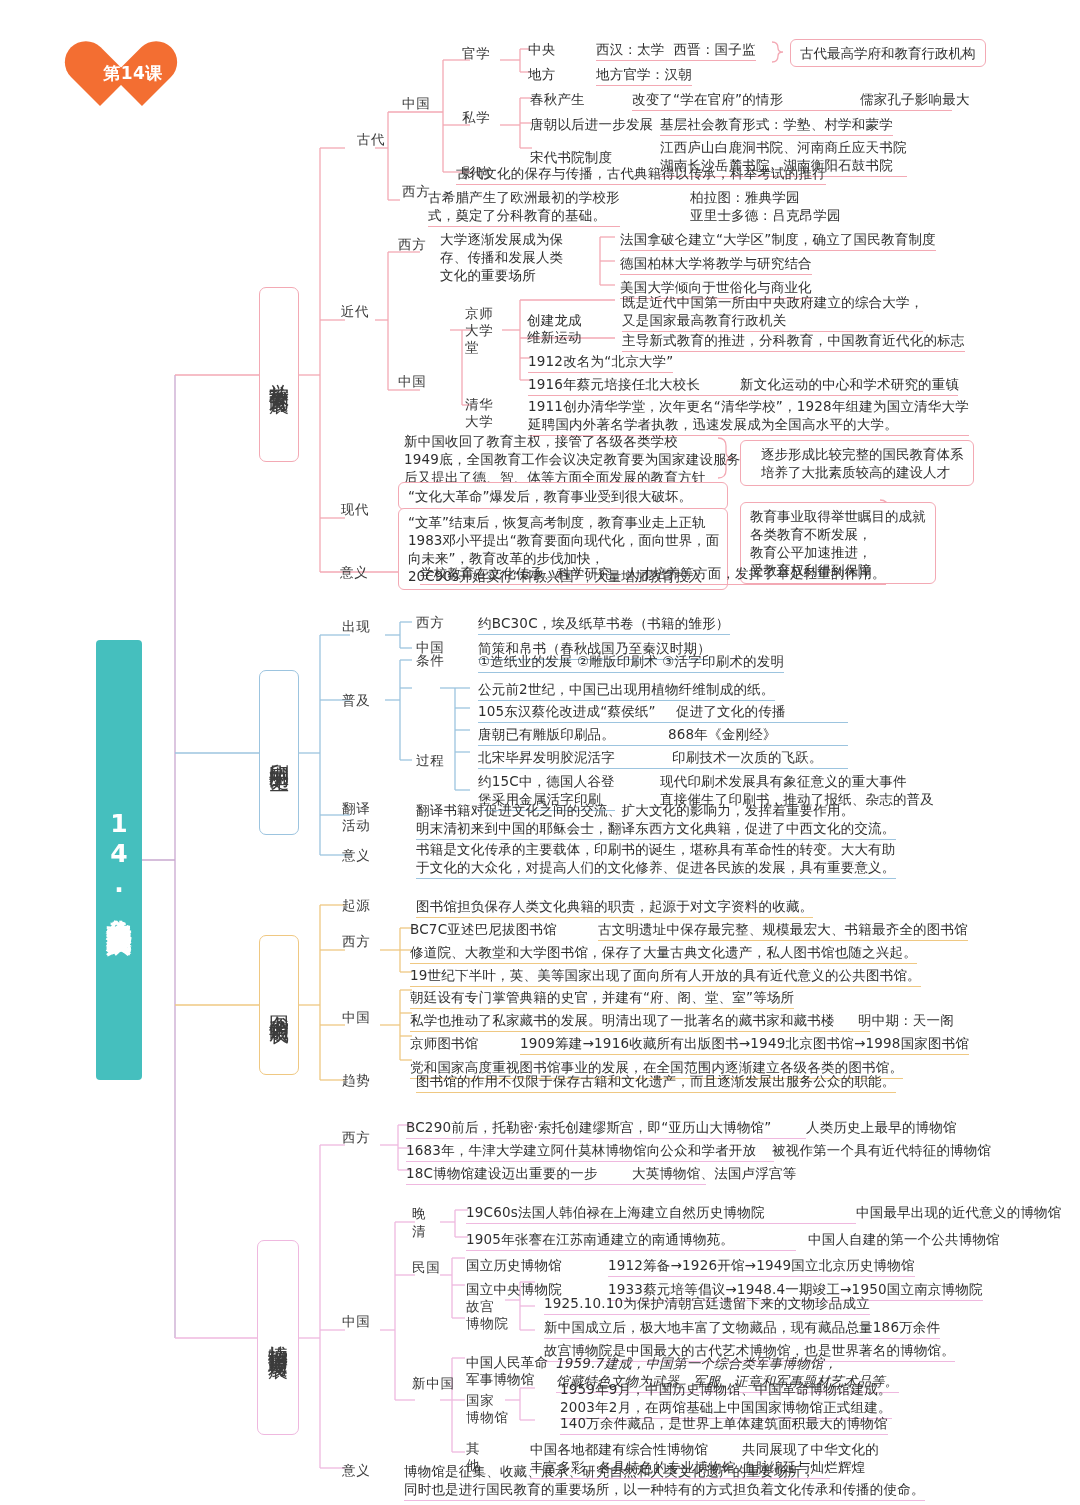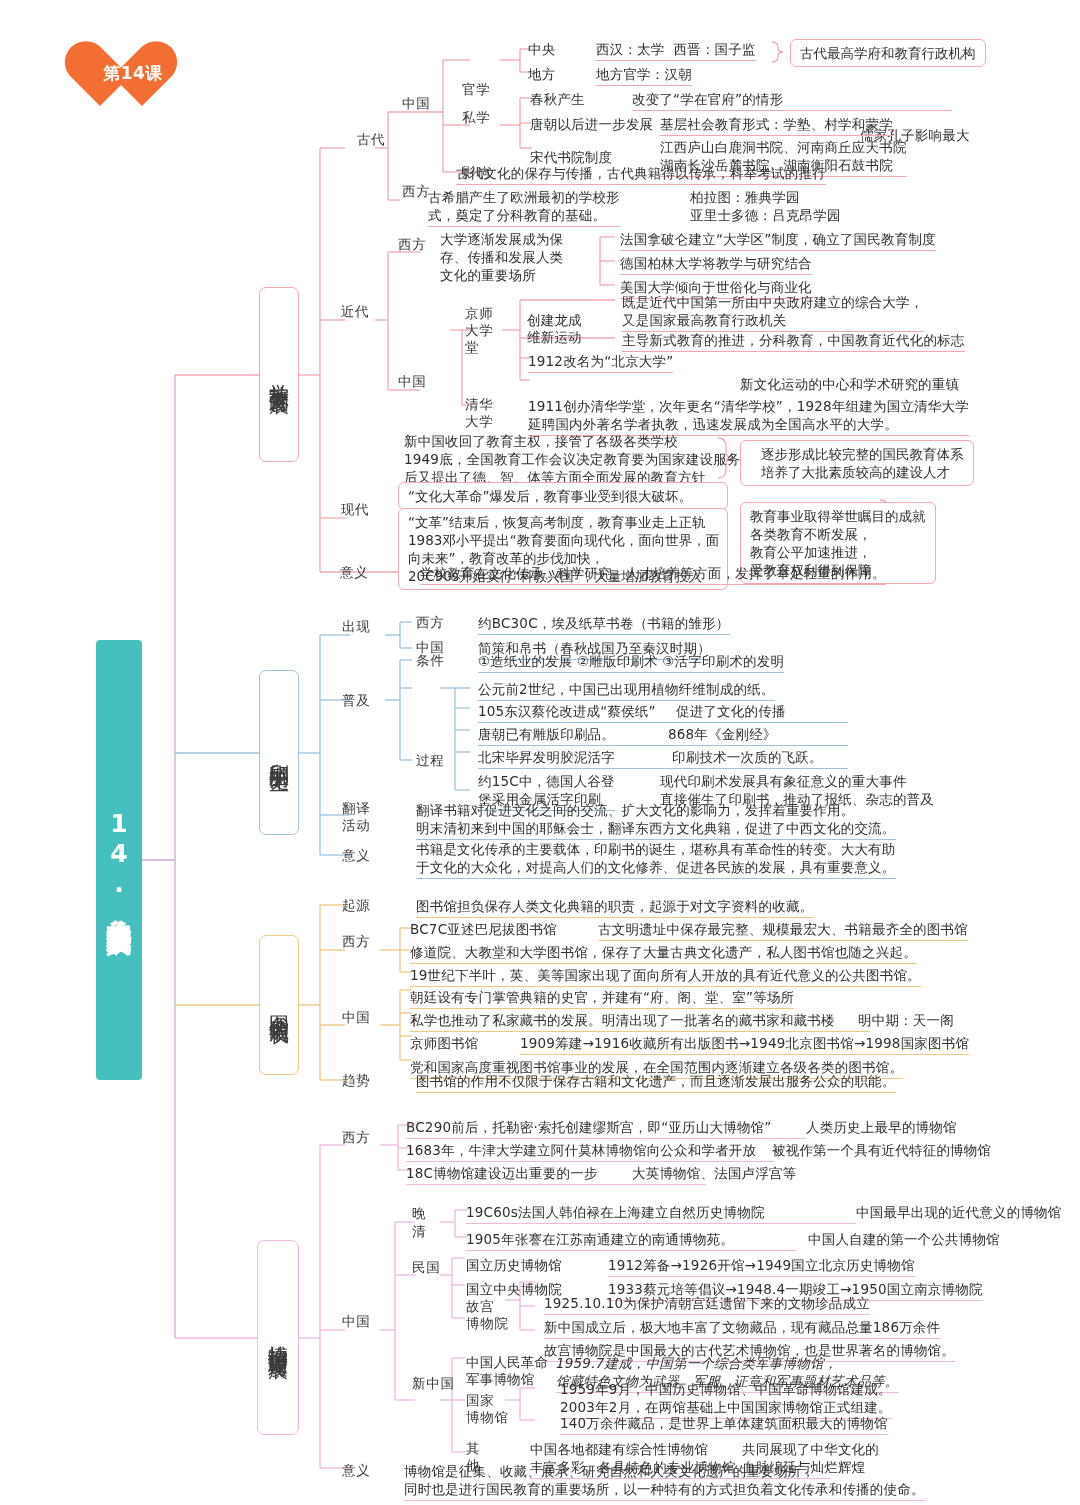--- a/index.html
+++ b/index.html
@@ -234,34 +234,34 @@
 
   <div class="branch-title bt-edu">学校教育的发展</div>
   <div class="branch-title bt-print">印刷书的诞生</div>
   <div class="branch-title bt-lib">图书馆的成长</div>
   <div class="branch-title bt-mus">博物馆的建设与发展</div>
 
   <div class="cat" style="left:340px; top:130px; width:30px; text-align:center; line-height:18px;margin-left:16px;">古代</div>
   <div class="cat" style="left:402px; top:94px; width:26px; line-height:18px;">中国</div>
   <div class="cat" style="left:402px; top:182px; width:26px; line-height:18px;">西方</div>
 
-  <div class="cat" style="left:462px; top:44px; width:26px; line-height:18px;margin-top:36px;">官学</div>
+  <div class="cat" style="left:462px; top:44px; width:26px; line-height:18px;">官学</div>
   <div class="cat" style="left:462px; top:108px; width:26px; line-height:18px;">私学</div>
   <div class="cat" style="left:462px; top:164px;">影响</div>
 
   <div class="node" style="left:528px; top:40px;">中央</div>
   <div class="node ul-pink pad" style="left:596px; top:40px;">西汉：太学  西晋：国子监</div>
   <div class="boxed" style="left:790px; top:39px;">古代最高学府和教育行政机构</div>
 
   <div class="node" style="left:528px; top:65px;">地方</div>
   <div class="node ul-pink pad" style="left:596px; top:65px;">地方官学：汉朝</div>
 
   <div class="node" style="left:530px; top:90px;">春秋产生</div>
   <div class="node ul-pink pad" style="left:632px; top:90px; width:320px;">改变了“学在官府”的情形</div>
-  <div class="node" style="left:860px; top:90px;margin-top:36px;">儒家孔子影响最大</div>
+  <div class="node" style="left:860px; top:90px;">儒家孔子影响最大</div>
 
   <div class="node" style="left:530px; top:115px;">唐朝以后进一步发展</div>
   <div class="node ul-pink pad" style="left:660px; top:115px;">基层社会教育形式：学塾、村学和蒙学</div>
 
   <div class="node" style="left:530px; top:148px;">宋代书院制度</div>
   <div class="node ul-pink pad" style="left:660px; top:138px;">江西庐山白鹿洞书院、河南商丘应天书院
 湖南长沙岳麓书院、湖南衡阳石鼓书院</div>
 
   <div class="node ul-pink pad" style="left:456px; top:164px;">古代文化的保存与传播，古代典籍得以传承，科举考试的推行</div>
 
@@ -283,20 +283,21 @@
 
   <div class="cat" style="left:465px; top:305px; width:34px; line-height:17px;">京师
 大学
 堂</div>
   <div class="node" style="left:527px; top:312px; line-height:17px;">创建龙成
 维新运动</div>
   <div class="node ul-pink pad" style="left:622px; top:293px;">既是近代中国第一所由中央政府建立的综合大学，
 又是国家最高教育行政机关</div>
   <div class="node ul-pink pad" style="left:622px; top:331px;">主导新式教育的推进，分科教育，中国教育近代化的标志</div>
   <div class="node ul-pink pad" style="left:528px; top:352px;">1912改名为“北京大学”</div>
+  <div class="node ul-pink pad" style="left:528px; top:375px; width:430px;">1916年蔡元培接任北大校长</div>
   <div class="node" style="left:740px; top:375px;">新文化运动的中心和学术研究的重镇</div>
 
   <div class="cat" style="left:465px; top:396px; width:34px; line-height:17px;">清华
 大学</div>
   <div class="node ul-pink pad" style="left:528px; top:397px;">1911创办清华学堂，次年更名“清华学校”，1928年组建为国立清华大学
 延聘国内外著名学者执教，迅速发展成为全国高水平的大学。</div>
 
   <div class="cat" style="left:340px; top:500px; width:30px; text-align:center; line-height:18px;">现代</div>
   <div class="node" style="left:404px; top:432px;">新中国收回了教育主权，接管了各级各类学校
 1949底，全国教育工作会议决定教育要为国家建设服务

